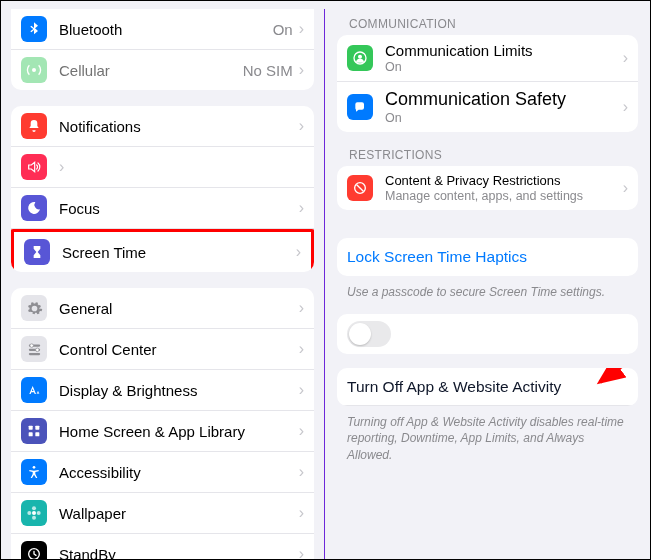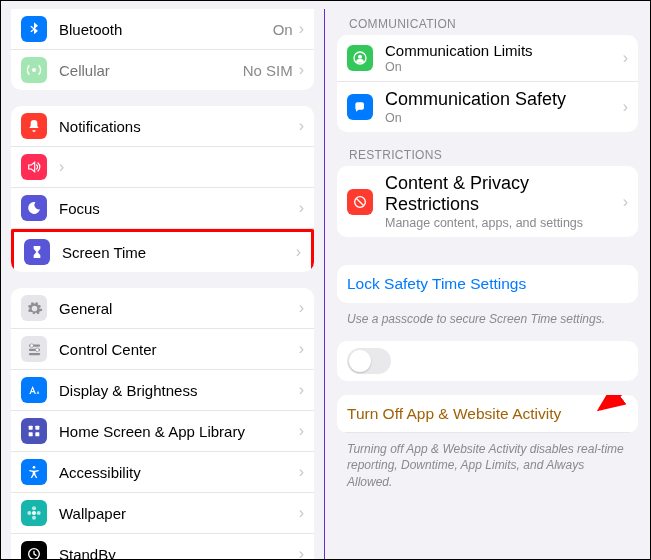--- a/index.html
+++ b/index.html
@@ -48,21 +48,21 @@
     font-size:12px; color:#8a8a8e; text-transform:uppercase;
     margin:16px 24px 4px 24px; letter-spacing:0.3px;
   }
   .right .group { margin-top:4px; }
   .footer {
     font-size:12px; color:#8a8a8e; margin:8px 22px 4px 22px;
     line-height:1.35;
     font-style:italic;
   }
   .link-blue { color:#007aff; font-size:15.5px; font-weight:400; flex:1; }
-  .link-red  { color:#a16207; font-size:15.5px; font-weight:400; flex:1; }
+  .link-red  { color:#0f172a; font-size:15.5px; font-weight:400; flex:1; }
   .toggle {
     width:44px; height:26px; background:#e9e9eb; border-radius:13px;
     position:relative; flex:none;
   }
   .toggle::after {
     content:""; position:absolute; width:22px; height:22px; background:#fff;
     border-radius:50%; top:2px; left:2px; box-shadow:0 1px 2px rgba(0,0,0,.2);
   }
   .highlight-box {
     border:3px solid #ff0000; border-radius:2px;
@@ -255,30 +255,30 @@
   <div class="section-header">Restrictions</div>
   <div class="group">
     <div class="row">
       <div class="icon-app" style="background:#ff3b30">
         <svg class="glyph" viewBox="0 0 24 24">
             <circle cx="12" cy="12" r="8" fill="none" stroke="#fff" stroke-width="2"></circle>
             <line x1="7" y1="7" x2="17" y2="17" stroke="#fff" stroke-width="2"></line>
           </svg>
       </div>
       <div style="flex:1">
-        <div class="label" style="font-size:18px">Content &amp; Privacy Restrictions</div>
+        <div class="label" style="font-size:13px">Content &amp; Privacy Restrictions</div>
         <div class="sub">Manage content, apps, and settings</div>
       </div>
       <div class="chev">›</div>
     </div>
   </div>
 
   <div class="group" style="margin-top:28px;">
     <div class="row">
-      <div class="link-blue">Lock Safety Time Settings</div>
+      <div class="link-blue">Lock Screen Time Haptics</div>
     </div>
   </div>
   <div class="footer">Use a passcode to secure Screen Time settings.</div>
 
   <div class="group" style="margin-top:14px;">
     <div class="row">
       <div class="toggle"></div>
     </div>
   </div>
 

